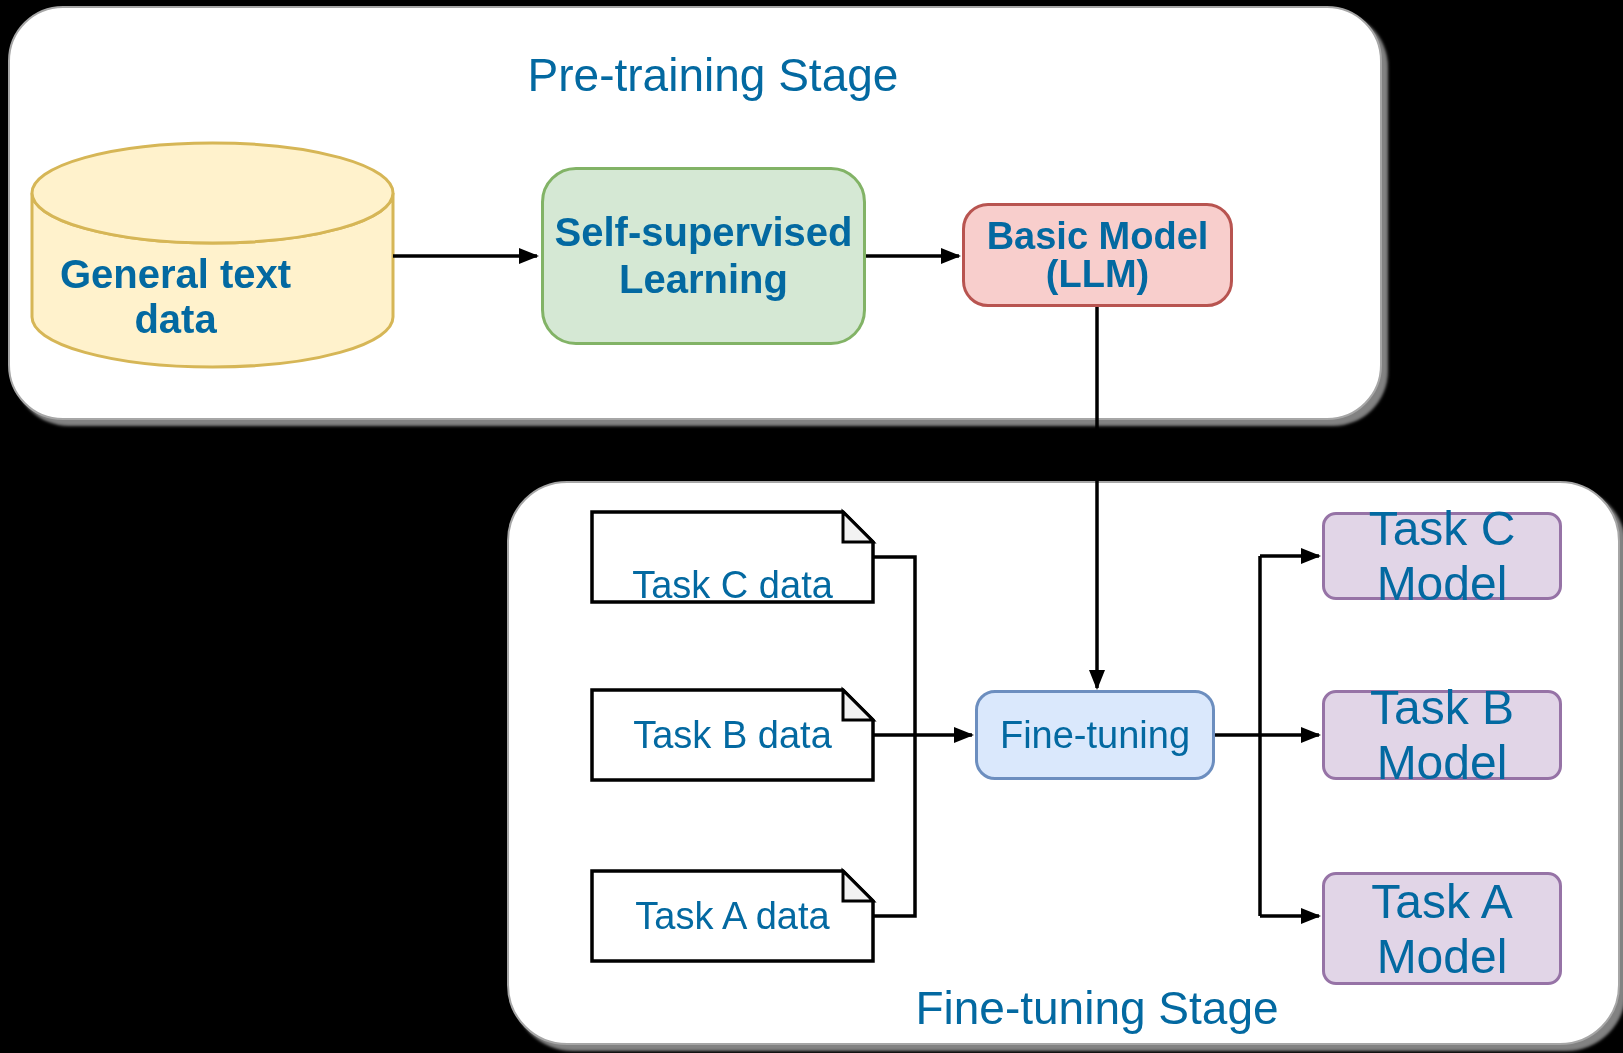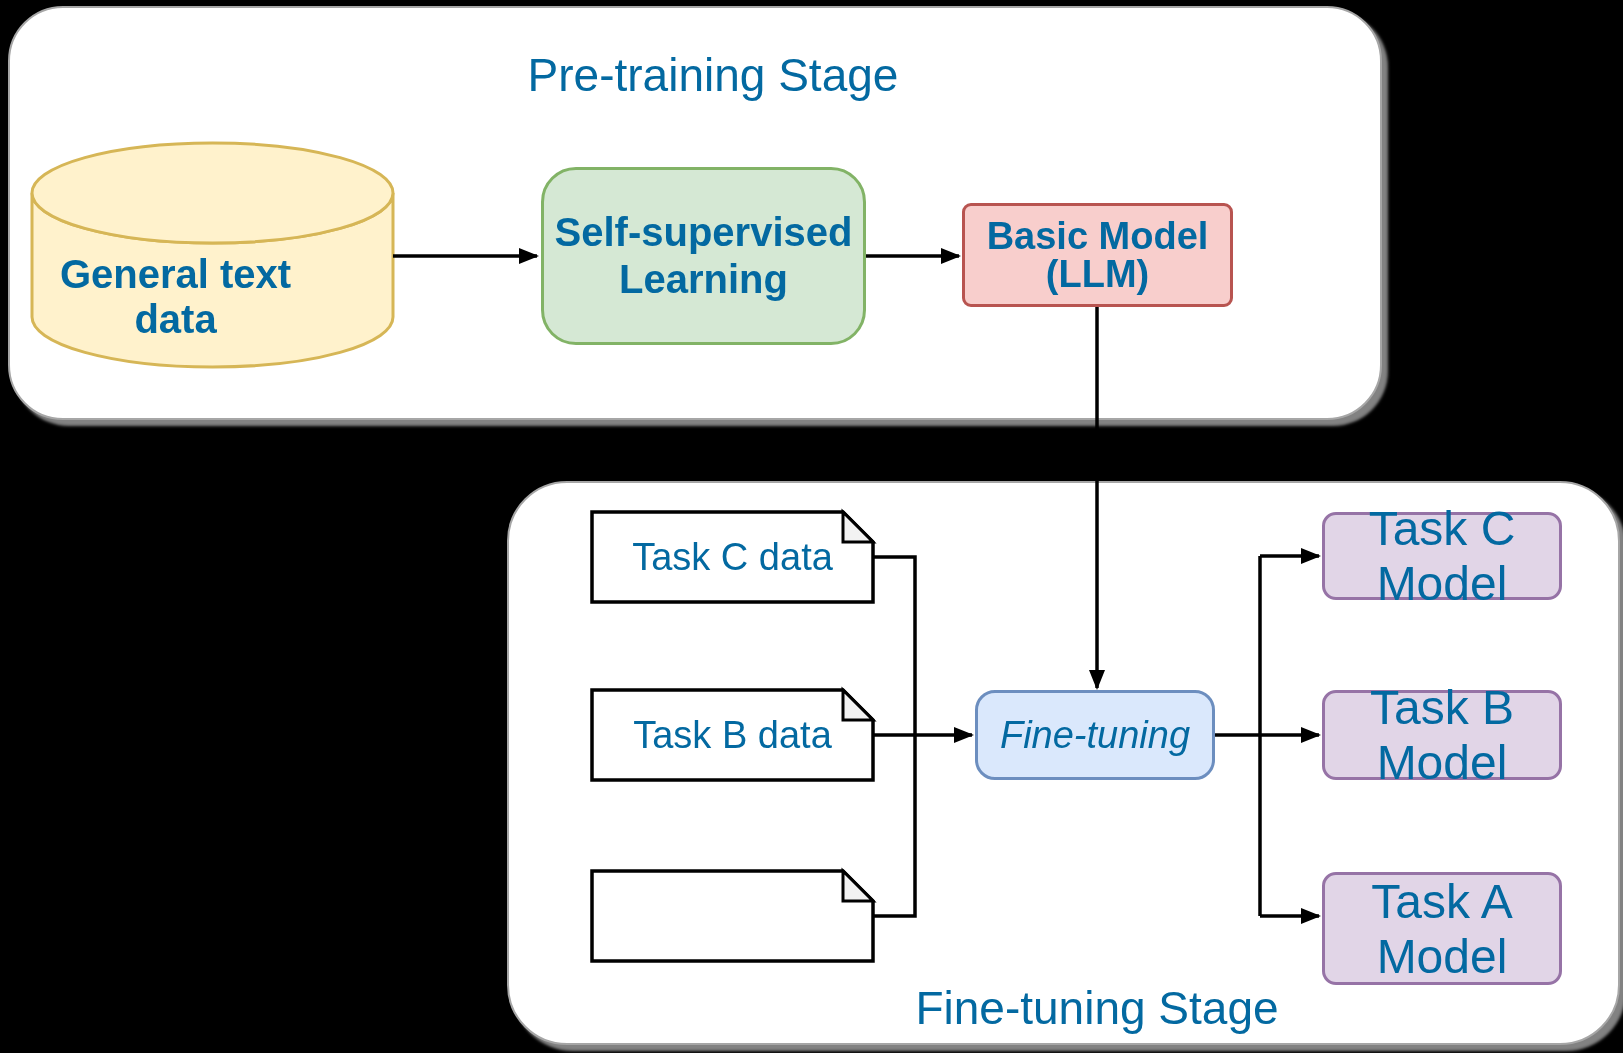--- a/index.html
+++ b/index.html
@@ -34,21 +34,21 @@
   .task-model{left:1322px;width:240px;border-radius:14px;font-size:48px;}
   #task-c-model{top:512px;height:88px;}
   #task-b-model{top:690px;height:90px;}
   #task-a-model{top:872px;height:113px;}
   .flat-label{
     position:absolute;z-index:4;display:flex;align-items:center;justify-content:center;
     text-align:center;background:transparent;border:none;
   }
   #db-label{left:32px;top:252px;width:287px;height:90px;font-size:40px;font-weight:bold;}
   .doc-label{left:592px;width:281px;height:90px;font-size:38px;}
-  #doc-c-label{top:512px;}
+  #doc-c-label{top:540px;}
   #doc-b-label{top:690px;}
   #doc-a-label{top:871px;}
 </style>
 </head>
 <body>
 
 <div id="canvas" style="background-color: rgb(0, 0, 0);">
 
   <div id="pretrain-container" class="container" style="background-color: rgb(255, 255, 255); border-color: rgb(166, 166, 166);"></div>
 
@@ -95,29 +95,30 @@
   <div id="pretrain-title" class="stage-title">Pre-training Stage</div>
   <div id="finetune-title" class="stage-title">Fine-tuning Stage</div>
 
   <div id="db-label" class="flat-label">General text data</div>
 
   <div id="ssl-box" class="node" style="background-color: rgb(213, 232, 212); border-color: rgb(130, 179, 102);">
     <div>Self-supervised</div>
     <div>Learning</div>
   </div>
 
-  <div id="basic-model-box" class="node" style="background-color: rgb(248, 206, 204); border-color: rgb(184, 84, 80); border-radius: 9px;">
+  <div id="basic-model-box" class="node" style="background-color: rgb(248, 206, 204); border-color: rgb(184, 84, 80);">
     <div>Basic Model</div>
     <div>(LLM)</div>
   </div>
 
   <div id="doc-c-label" class="flat-label doc-label">Task C data</div>
   <div id="doc-b-label" class="flat-label doc-label">Task B data</div>
+  <div id="doc-a-label" class="flat-label doc-label">Task A data</div>
 
-  <div id="finetune-box" class="node" style="background-color: rgb(218, 232, 252); border-color: rgb(108, 142, 191); font-style: italic;">
+  <div id="finetune-box" class="node" style="background-color: rgb(218, 232, 252); border-color: rgb(108, 142, 191);">
     <div>Fine-tuning</div>
   </div>
 
   <div id="task-c-model" class="node task-model" style="background-color: rgb(225, 213, 231); border-color: rgb(150, 115, 166);">
     <div>Task C Model</div>
   </div>
   <div id="task-b-model" class="node task-model" style="background-color: rgb(225, 213, 231); border-color: rgb(150, 115, 166);">
     <div>Task B Model</div>
   </div>
   <div id="task-a-model" class="node task-model" style="background-color: rgb(225, 213, 231); border-color: rgb(150, 115, 166);">

